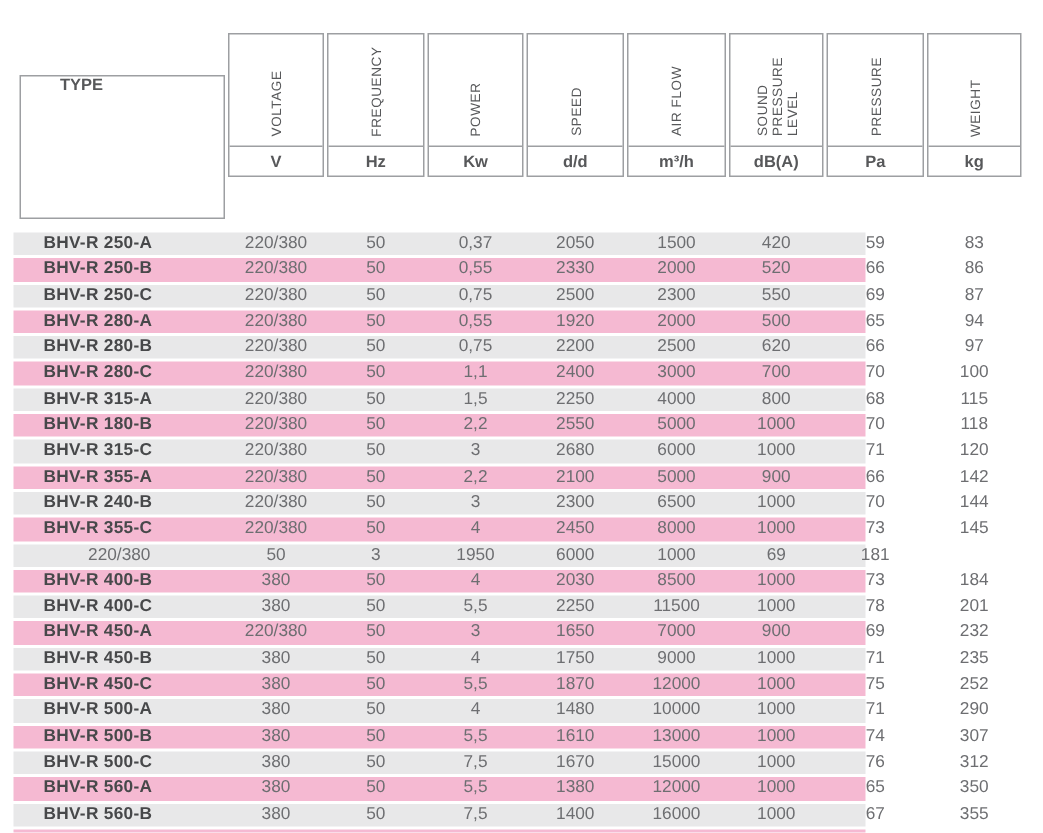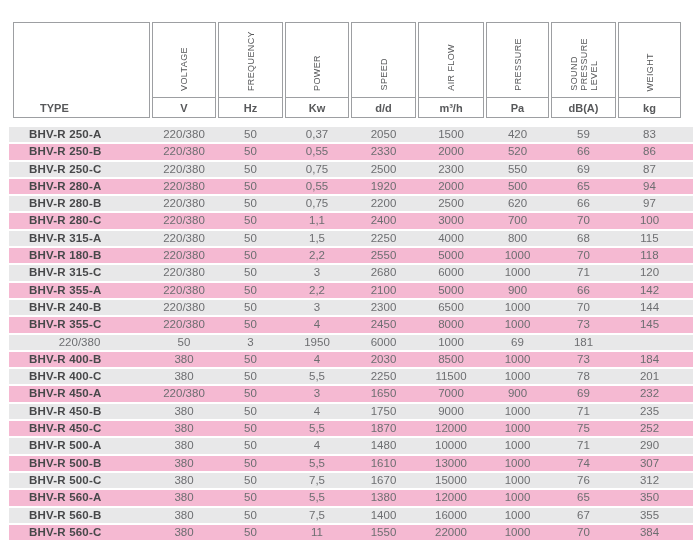--- a/index.html
+++ b/index.html
@@ -21,25 +21,25 @@
     margin-left: 4px;
   }
   .th {
     border: 1px solid var(--border, #9d9fa2);
     background: #fff;
     height: 96px;
     display: flex;
     flex-direction: column;
   }
   .th-type {
-    justify-content: flex-end;
     padding: 0 0 3px 26px;
     font-size: 11px;
     font-weight: bold;
     color: var(--header-text, #57585a);
+    margin-top: 28px;
   }
   .rot-area {
     flex: 1 1 auto;
     display: flex;
     justify-content: center;
     align-items: flex-end;
     border-bottom: 1px solid var(--border, #9d9fa2);
     padding-bottom: 6px;
     overflow: hidden;
   }
@@ -61,21 +61,21 @@
     font-weight: bold;
     color: var(--header-text, #57585a);
   }
 
   
   .tbody { margin-top: 9px; }
   .tr {
     display: grid;
     grid-template-columns: 141px 64px 65px 64px 65px 66px 63px 65px 63px;
     column-gap: 2px;
-    width: 684px;
+    width: 568px;
     height: 15.3px;
     margin-bottom: 2px;
   }
   .tr:nth-child(odd)  { background: var(--stripe-gray, #e8e8e9); }
   .tr:nth-child(even) { background: var(--stripe-pink, #f5b9d2); }
   .td {
     font-size: 11.5px;
     line-height: 15.3px;
     color: var(--data-text, #6d6e71);
     text-align: center;
@@ -131,32 +131,32 @@
 
       <div class="th">
         <div class="rot-area">
             <span class="rot">AIR FLOW</span>
           </div>
         <div class="unit-cell">m³/h</div>
       </div>
 
       <div class="th">
         <div class="rot-area">
-            <span class="rot">PRESSURE</span>
-          </div>
-        <div class="unit-cell">Pa</div>
-      </div>
-
-      <div class="th">
-        <div class="rot-area">
             <span class="rot">SOUND
 PRESSURE
 LEVEL</span>
           </div>
         <div class="unit-cell">dB(A)</div>
+      </div>
+
+      <div class="th">
+        <div class="rot-area">
+            <span class="rot">PRESSURE</span>
+          </div>
+        <div class="unit-cell">Pa</div>
       </div>
 
       <div class="th">
         <div class="rot-area">
             <span class="rot">WEIGHT</span>
           </div>
         <div class="unit-cell">kg</div>
       </div>
     </div>
 

